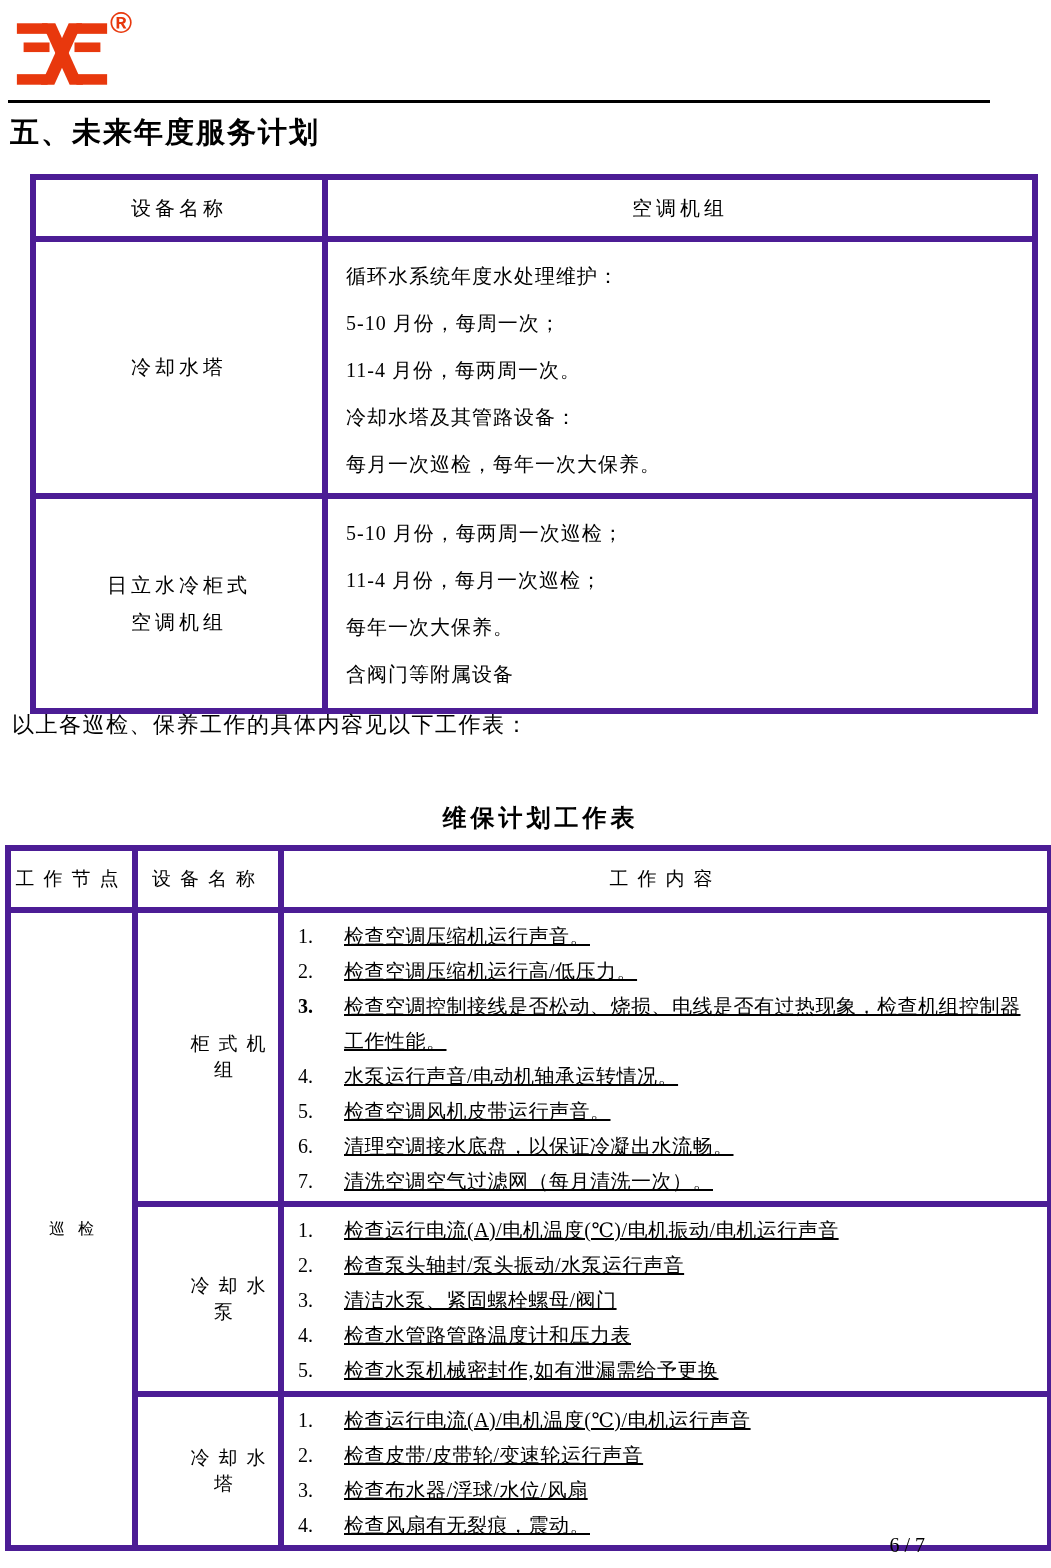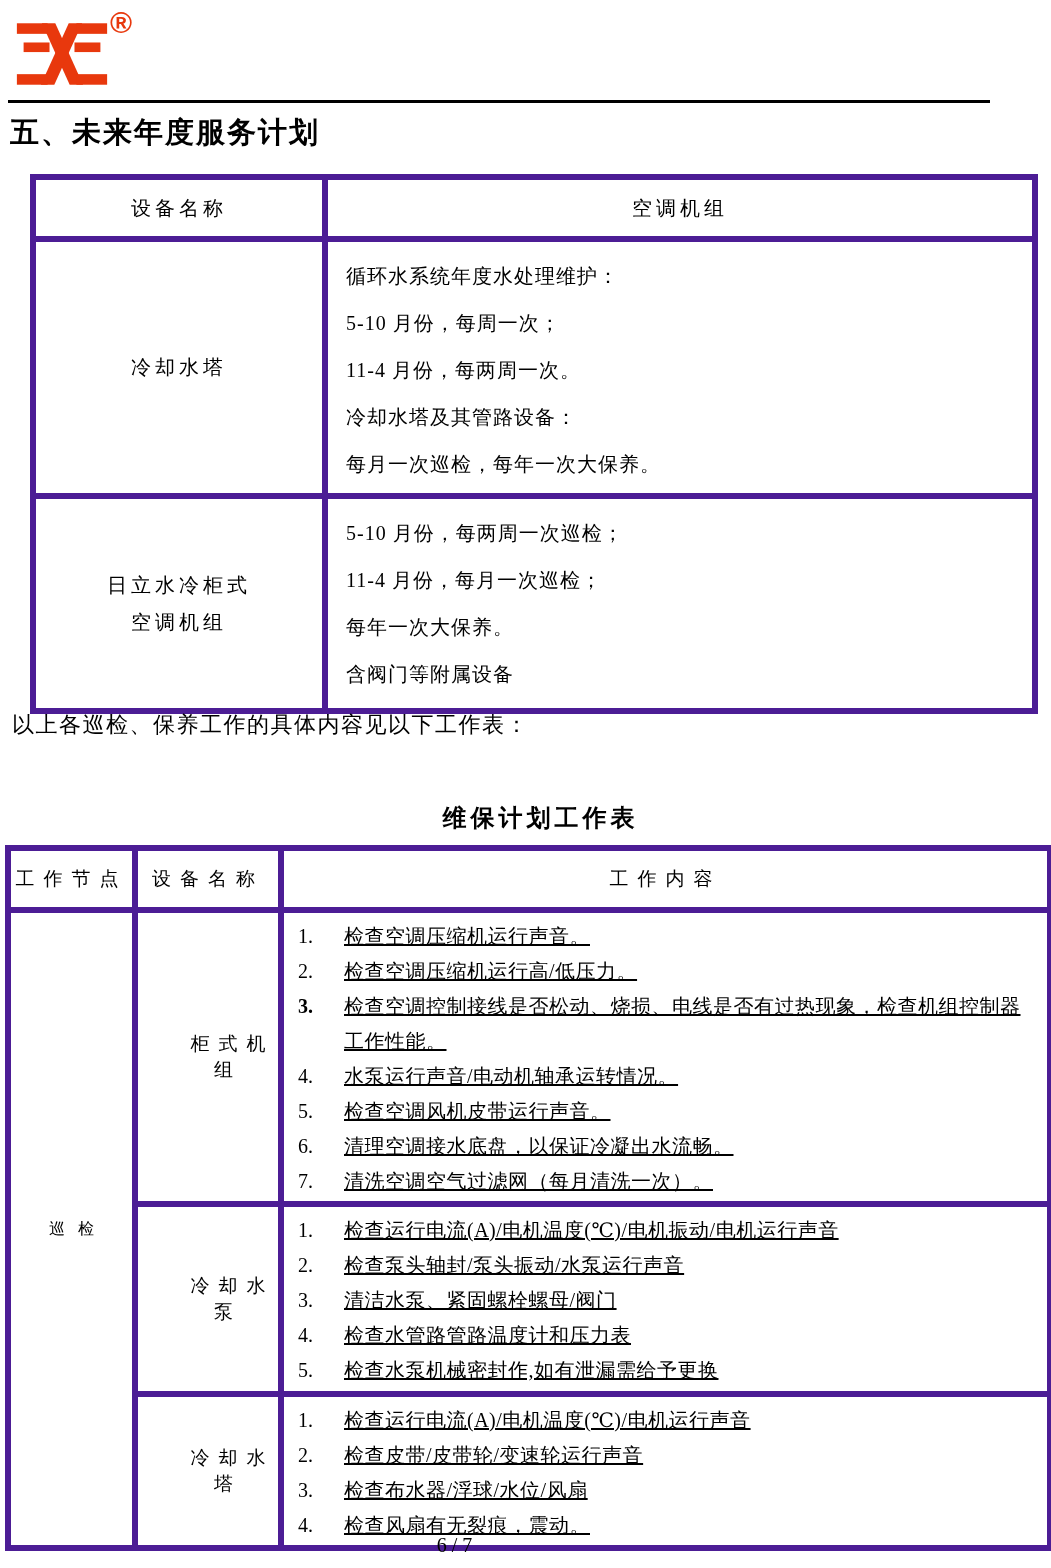--- a/index.html
+++ b/index.html
@@ -67,22 +67,22 @@
   .t2 .row-1 { height: 288px; }
   .t2 .row-2 { height: 190px; }
   .t2 .row-3 { height: 148px; }
   .item { display: flex; align-items: flex-start; }
   .item .num { width: 50px; flex: 0 0 50px; font-size: 20px; line-height: 35px; padding-left: 4px; }
   .item .txt { flex: 1; font-size: 20px; line-height: 35px; letter-spacing: 0.5px; text-decoration: underline; }
   .num.bold { font-weight: bold; }
 
   
   .footer {
-    position: absolute; left: 0; top: 1534px; width: 909px;
-    text-align: center; font-size: 20px;
+    position: absolute; left: 16px; top: 1534px; width: 909px;
+    text-align: right; font-size: 20px;
   }
 </style>
 </head>
 <body>
 
 <div class="page">
 
   <div class="logo-wrap">
     <svg class="logo-svg" width="96" height="88" viewBox="0 0 100 90">
       <g fill="#E8380D">

